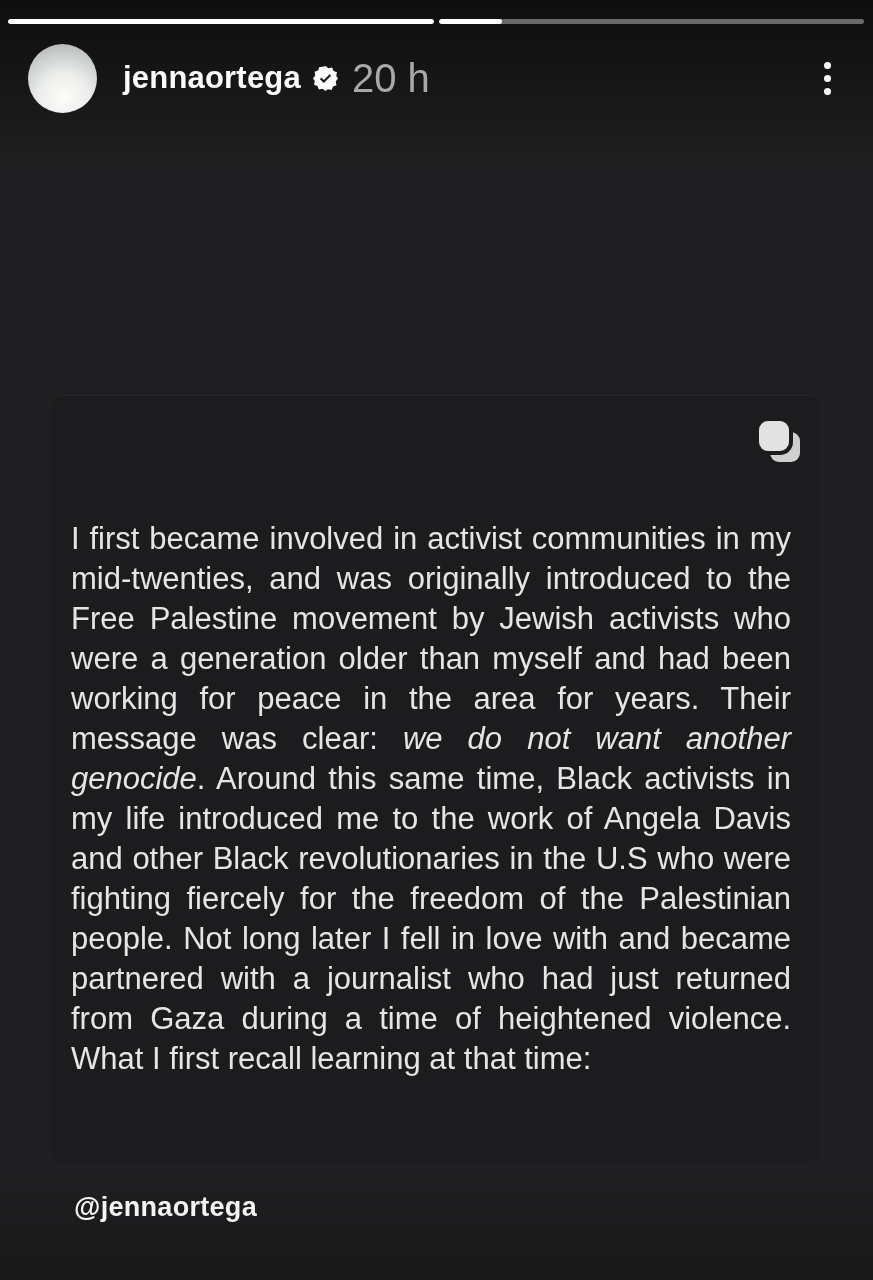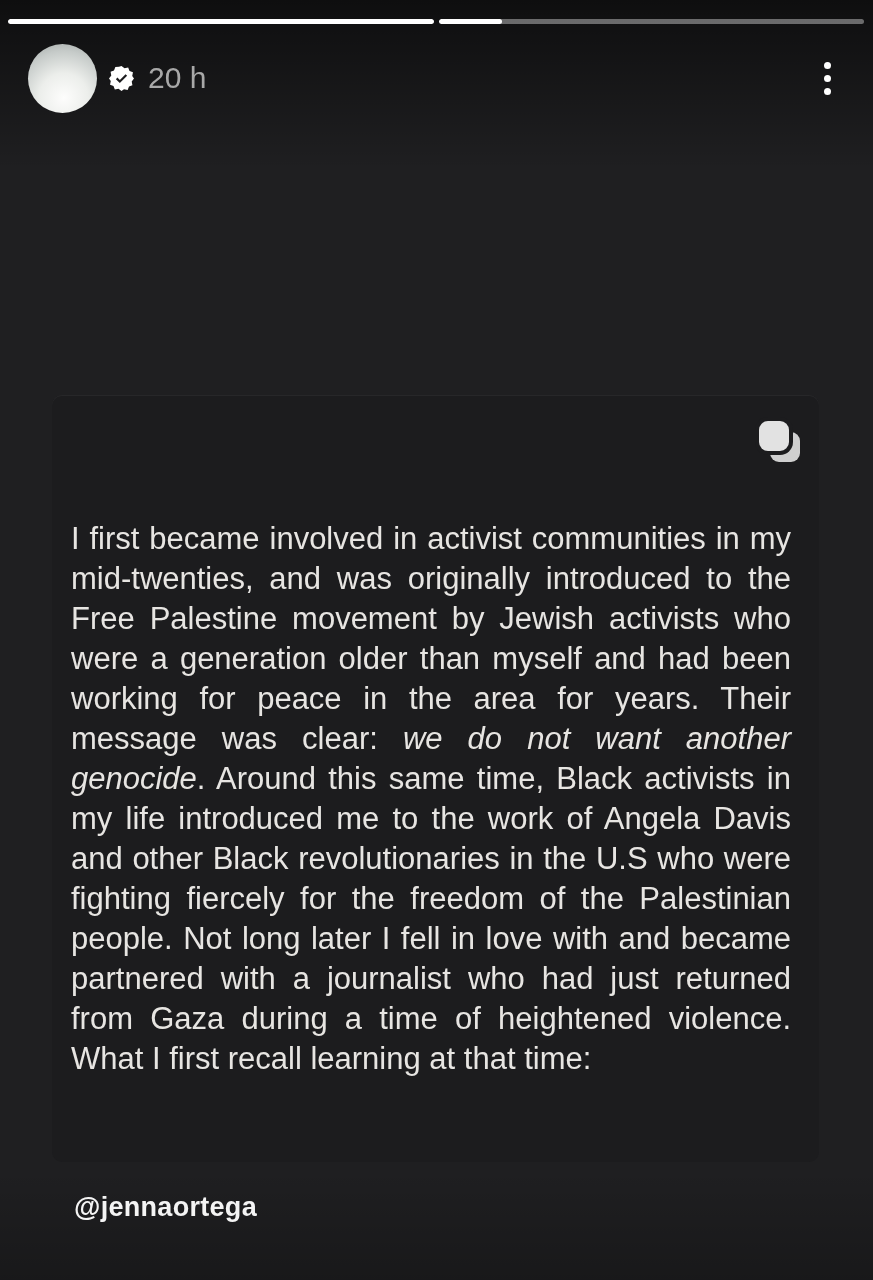--- a/index.html
+++ b/index.html
@@ -45,21 +45,21 @@
   .avatar {
     width: 69px; height: 69px; border-radius: 50%;
     background: radial-gradient(circle at 52% 78%, #fdfdfc 0%, #eceeeb 38%, #c6cbc9 72%, #9da3a1 100%);
     flex: 0 0 auto;
   }
   .username {
     margin-left: 26px;
     font-size: 31px; font-weight: 700; color: #fafafa; letter-spacing: 0.2px;
   }
   .verified { margin-left: 12px; width: 25px; height: 25px; flex: 0 0 auto; display: block; }
-  .timestamp { margin-left: 14px; font-size: 30px; color: #a8a8a8; }
+  .timestamp { margin-left: 14px; font-size: 40px; color: #a8a8a8; }
   .header-spacer { flex: 1; }
   .kebab {
     display: flex; flex-direction: column; gap: 6px;
     padding: 10px 0; margin-right: 42px; cursor: pointer;
   }
   .kebab .dot { width: 7px; height: 7px; border-radius: 50%; background: #ffffff; }
 
   
   .story-card {
     position: absolute; left: 52px; top: 395px; width: 767px; height: 767px;
@@ -101,20 +101,21 @@
   <div class="progress-track">
     <div class="progress-fill" style="width: 100%;"></div>
   </div>
   <div class="progress-track">
     <div class="progress-fill" style="width: 15%;"></div>
   </div>
 </div>
 
 <div class="header">
   <div class="avatar"></div>
+  <span class="username">jennaortega</span>
   <svg class="verified" viewBox="0 0 24 24" aria-hidden="true">
     <path fill="#ffffff" d="M12 0l2.9 2.2 3.5-.7 1.3 3.3 3.3 1.3-.7 3.5L24 12l-2.2 2.9.7 3.5-3.3 1.3-1.3 3.3-3.5-.7L12 24l-2.9-2.2-3.5.7-1.3-3.3-3.3-1.3.7-3.5L0 12l2.2-2.9-.7-3.5 3.3-1.3L6.1 1 9.6.6 12 0z"></path>
     <path fill="#1c1c1e" d="M10.4 16.4L6.6 12.6l1.5-1.5 2.3 2.3 5.5-5.5 1.5 1.5-7 7z"></path>
   </svg>
   <span class="timestamp">20 h</span>
   <div class="header-spacer"></div>
   <div class="kebab">
     <span class="dot"></span>
     <span class="dot"></span>
     <span class="dot"></span>

